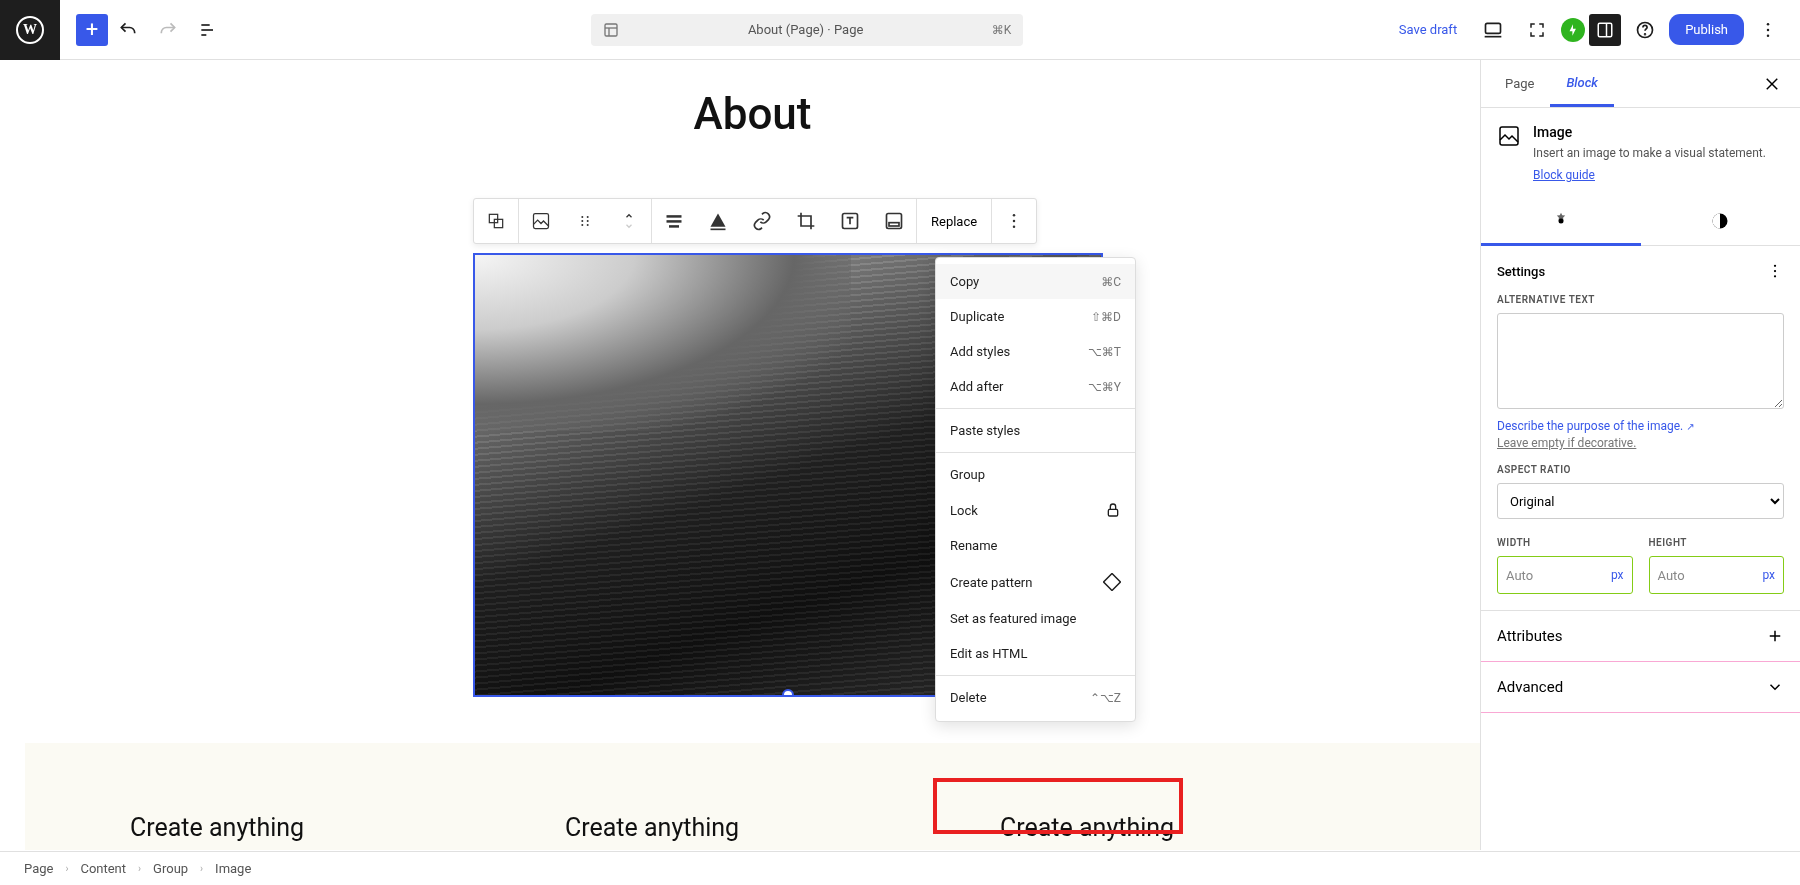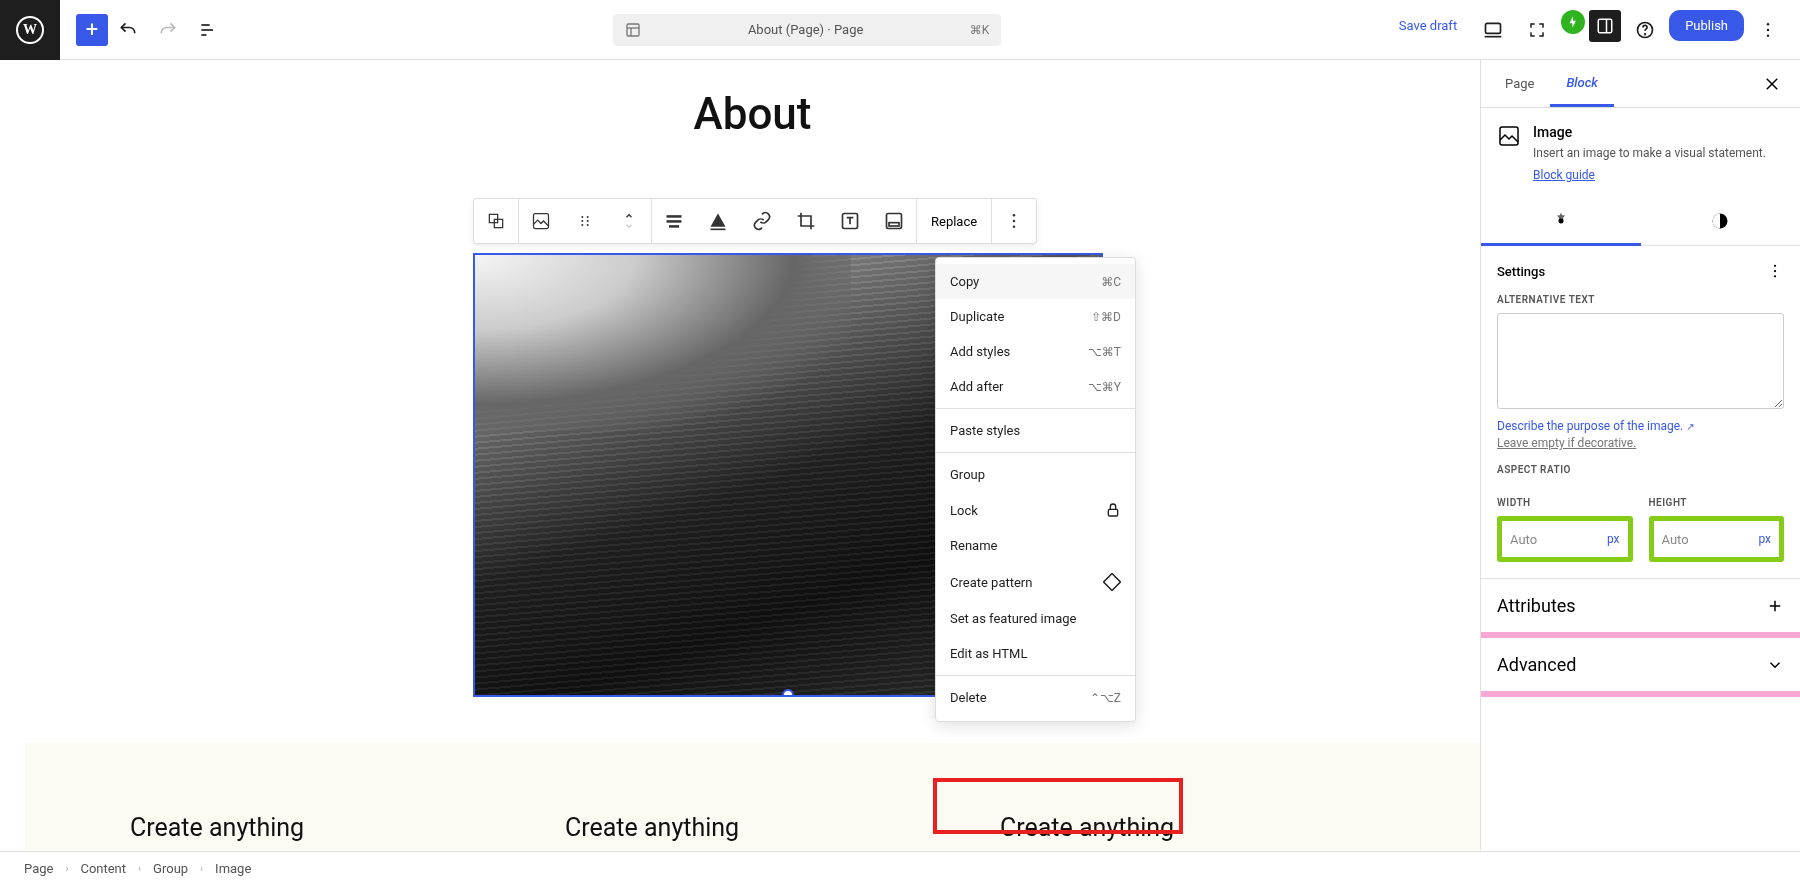--- a/index.html
+++ b/index.html
@@ -6,24 +6,24 @@
 html, body { width: 1800px; height: 885px; overflow: hidden; background: #fff; }
 .topbar { height: 60px; display: flex; align-items: center; border-bottom: 1px solid #e0e0e0; }
 .tb-left { display: flex; align-items: center; }
 .logo-box { width: 60px; height: 60px; background: #1e1e1e; display: flex; align-items: center; justify-content: center; }
 .logo-circle { width: 28px; height: 28px; border: 2px solid #fff; border-radius: 50%; display:flex;align-items:center;justify-content:center;}
 .logo-w { color:#fff; font-weight:bold; font-size:14px; font-family:serif;}
 .add-btn { width: 32px; height: 32px; background: #3858e9; color: #fff; border-radius: 3px; display:flex;align-items:center;justify-content:center; font-size: 22px; margin-left: 16px; cursor:pointer;}
 .icon-btn { width: 40px; height: 40px; display:flex; align-items:center; justify-content:center; cursor:pointer; color:#1e1e1e; border-radius:3px;}
 .icon-btn.disabled { color:#bbb; }
 .tb-center { flex:1; display:flex; justify-content:center; }
-.doc-bar { width: 388px; height: 32px; background:#f0f0f0; border-radius:4px; display:flex; align-items:center; padding: 0 12px; color:#555; font-size:13px; cursor:pointer;}
+.doc-bar { width: 432px; height: 32px; background:#f0f0f0; border-radius:4px; display:flex; align-items:center; padding: 0 12px; color:#555; font-size:13px; cursor:pointer;}
 .doc-bar-title { flex:1; text-align:center; }
 .doc-bar-k { font-size:12px; color:#777; }
-.tb-right { display:flex; align-items:flex-start; gap:4px; padding-right:12px;}
+.tb-right { display:flex; align-items:center; gap:4px; padding-right:12px;}
 .save-draft { color:#3858e9; font-size:13px; padding:8px 12px; cursor:pointer;}
 .jetpack { width:24px; height:24px; background:#2fb41f; border-radius:50%; display:flex;align-items:center;justify-content:center;}
 .sidebar-toggle { width:32px; height:32px; background:#1e1e1e; border-radius:3px; display:flex;align-items:center;justify-content:center;}
 .publish-btn { background:#3858e9; color:#fff; font-size:13px; padding:8px 16px; border-radius:11px; cursor:pointer;}
 .main { display:flex; height: 790px; }
 .canvas { flex:1; position:relative; overflow:hidden;margin-left:25px;}
 .page-title { text-align:center; font-size:44px; font-weight:500; margin-top:28px; color:#111;}
 .block-toolbar { position:absolute; top:138px; left:448px; display:flex; background:#fff; border:1px solid #ddd; border-radius:3px; box-shadow:0 2px 6px rgba(0,0,0,0.08);}
 .bt-group { display:flex; border-right:1px solid #e0e0e0;}
 .bt-group:last-child { border-right:none;}
@@ -58,24 +58,24 @@
 .rp-section { padding:16px; border-bottom:1px solid #e0e0e0;}
 .rp-section-head { display:flex; justify-content:space-between; align-items:center; font-size:13px; font-weight:500;}
 .rp-label { font-size:10px; font-weight:600; text-transform:uppercase; color:#555; letter-spacing:0.5px; margin:14px 0 8px;}
 .rp-textarea { width:100%; height:96px; border:1px solid #ccc; border-radius:3px; resize:both; padding:6px; font-size:13px;}
 .rp-help { font-size:12px; color:#3858e9; cursor:pointer; margin-top:6px; display:inline-block;}
 .rp-help .ext { font-size:10px;}
 .rp-subhelp { font-size:12px; color:#777; margin-top:2px;text-decoration:underline;}
 .rp-select { width:100%; height:36px; border:1px solid #ccc; border-radius:3px; padding:0 8px; font-size:13px; background:#fff;}
 .rp-dim-row { display:flex; gap:16px; margin-top:4px;}
 .rp-dim { flex:1;}
-.rp-dim-input { display:flex; border:5px solid #84cc16; border-radius:3px; height:36px; align-items:center; padding:18px 8px;}
+.rp-dim-input { display:flex; border:1px solid #84cc16; border-radius:3px; height:36px; align-items:center; padding:18px 8px;}
 .rp-dim-input span.auto{ color:#888; font-size:13px; flex:1;}
 .rp-dim-input span.unit{ color:#3858e9; font-size:12px; cursor:pointer;}
-.rp-row { display:flex; justify-content:space-between; align-items:center; padding:16px; border-bottom:6px solid #f9a8d4; font-size:18px; cursor:pointer;}
+.rp-row { display:flex; justify-content:space-between; align-items:flex-start; padding:16px; border-bottom:1px solid #f9a8d4; font-size:15px; cursor:pointer;}
 .breadcrumb { position:absolute; bottom:0; left:0; right:0; height:34px; border-top:1px solid #e0e0e0; display:flex; align-items:center; padding:0 24px; gap:12px; font-size:13px; color:#555; background:#fff;}
 .bc-sep { color:#aaa; font-size:10px;}
 svg{display:block;}
 </style>
 </head>
 <body>
 
 <div class="topbar">
   <div class="tb-left">
     <div class="logo-box">
@@ -374,20 +374,21 @@
             <circle cx="12" cy="5" r="1.5"></circle>
             <circle cx="12" cy="12" r="1.5"></circle>
             <circle cx="12" cy="19" r="1.5"></circle>
           </svg>
       </div>
       <div class="rp-label">Alternative Text</div>
       <textarea class="rp-textarea" style=""></textarea>
       <span class="rp-help"><span>Describe the purpose of the image.</span> <span class="ext">↗</span></span>
       <div class="rp-subhelp">Leave empty if decorative.</div>
       <div class="rp-label">Aspect Ratio</div>
+      <select class="rp-select"><option>Original</option></select>
       <div class="rp-dim-row">
         <div class="rp-dim">
           <div class="rp-label">Width</div>
           <div class="rp-dim-input">
             <span class="auto">Auto</span>
             <span class="unit">px</span>
           </div>
         </div>
         <div class="rp-dim">
           <div class="rp-label">Height</div>

